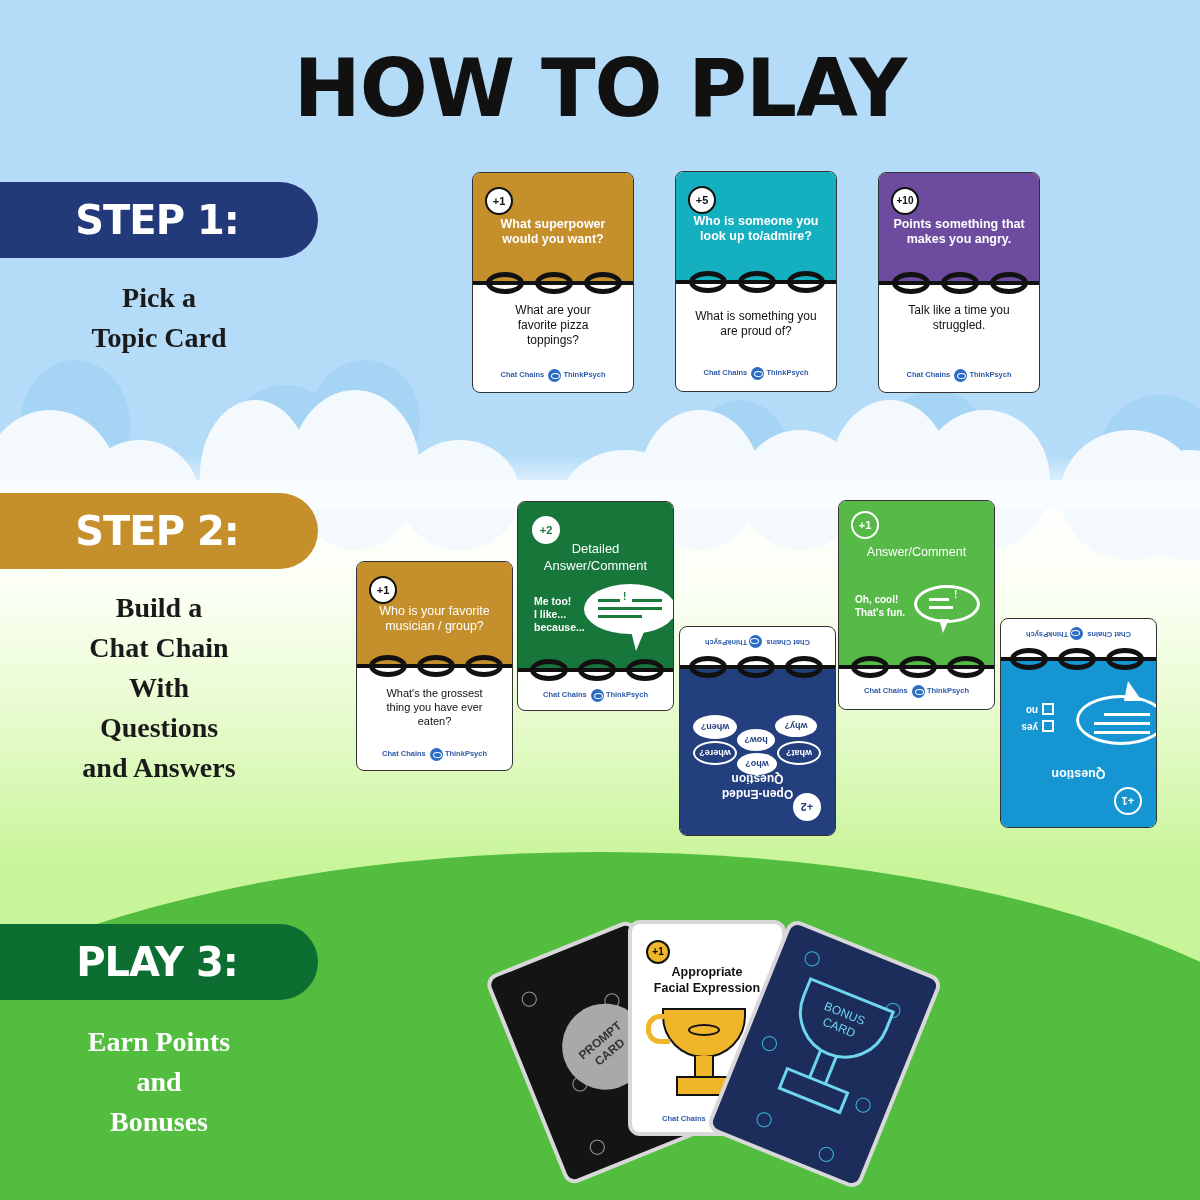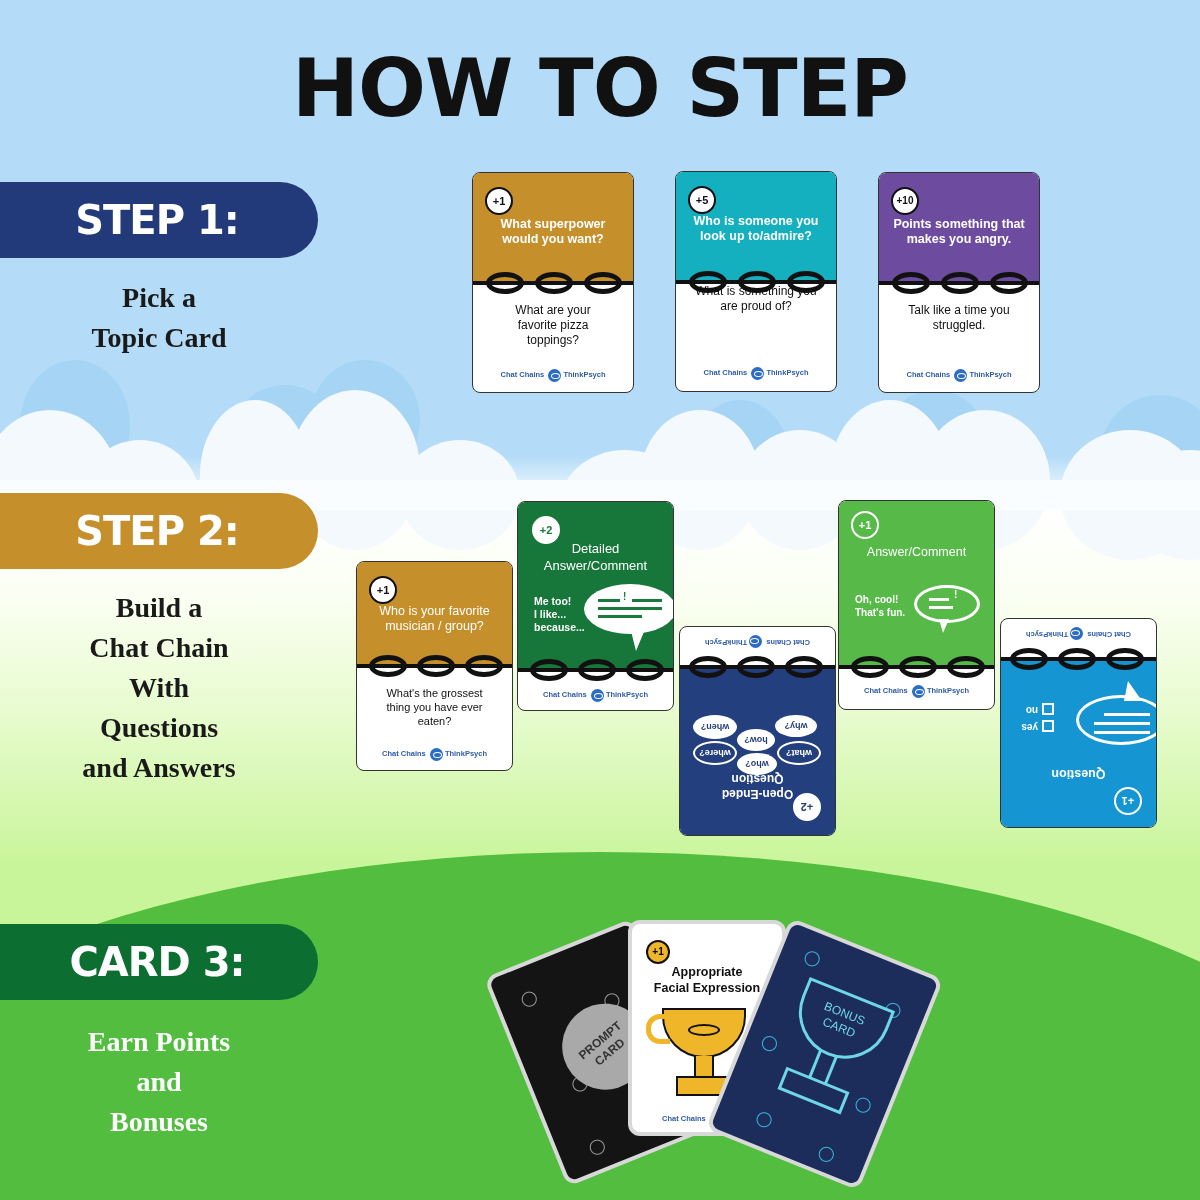--- a/index.html
+++ b/index.html
@@ -56,34 +56,34 @@
   <div class="cloud cw" style="left:740px;top:430px;width:120px;height:120px"></div>
   <div class="cloud cw" style="left:830px;top:400px;width:120px;height:150px"></div>
   <div class="cloud cw" style="left:920px;top:410px;width:130px;height:140px"></div>
   <div class="cloud cw" style="left:1060px;top:430px;width:140px;height:130px"></div>
   <div class="cloud cw" style="left:1130px;top:450px;width:120px;height:110px"></div>
   <div class="abs" style="left:0;top:480px;width:1200px;height:30px;background:#fafdff"></div>
 </div>
 
 <div class="hill"></div>
 
-<h1 class="title">HOW TO STEP</h1>
+<h1 class="title">HOW TO PLAY</h1>
 
 <div class="pill" style="top:182px;background:#223a7a">STEP 1:</div>
 <div class="desc" style="top:278px">Pick a
 Topic Card</div>
 
 <div class="pill" style="top:493px;background:#c58f2c">STEP 2:</div>
 <div class="desc" style="top:588px">Build a
 Chat Chain
 With
 Questions
 and Answers</div>
 
-<div class="pill" style="top:924px;background:#0d6e31">CARD 3:</div>
+<div class="pill" style="top:924px;background:#0d6e31">PLAY 3:</div>
 <div class="desc" style="top:1022px;color:#fff">Earn Points
 and
 Bonuses</div>
 
 <div class="card" style="left:472px;top:172px;width:162px;height:221px">
   <div class="top" style="height:110px;background:#c58f2c"></div>
   <div class="badge" style="left:12px;top:14px">+1</div>
   <div class="ctext" style="top:44px">What superpower
 would you want?</div>
   <div class="chain" style="top:98px">
@@ -102,21 +102,21 @@
   <div class="top" style="height:110px;background:#14b0c0"></div>
   <div class="badge" style="left:12px;top:14px">+5</div>
   <div class="ctext" style="top:42px">Who is someone you
 look up to/admire?</div>
   <div class="chain" style="top:98px">
       <div class="bar"></div>
       <div class="link" style="left:13px"></div>
       <div class="link" style="left:62px"></div>
       <div class="link" style="left:111px"></div>
     </div>
-  <div class="btext" style="top:112px">What is something you
+  <div class="btext" style="top:137px">What is something you
 are proud of?</div>
   <div class="logo" style="top:195px"><span>Chat Chains</span> <span class="ico"></span><span>Think</span><b>Psych</b></div>
 </div>
 
 <div class="card" style="left:878px;top:172px;width:162px;height:221px">
   <div class="top" style="height:110px;background:#6d4c9f"></div>
   <div class="badge" style="left:12px;top:14px;font-size:10px">+10</div>
   <div class="ctext" style="top:44px">Points something that
 makes you angry.</div>
   <div class="chain" style="top:98px">

